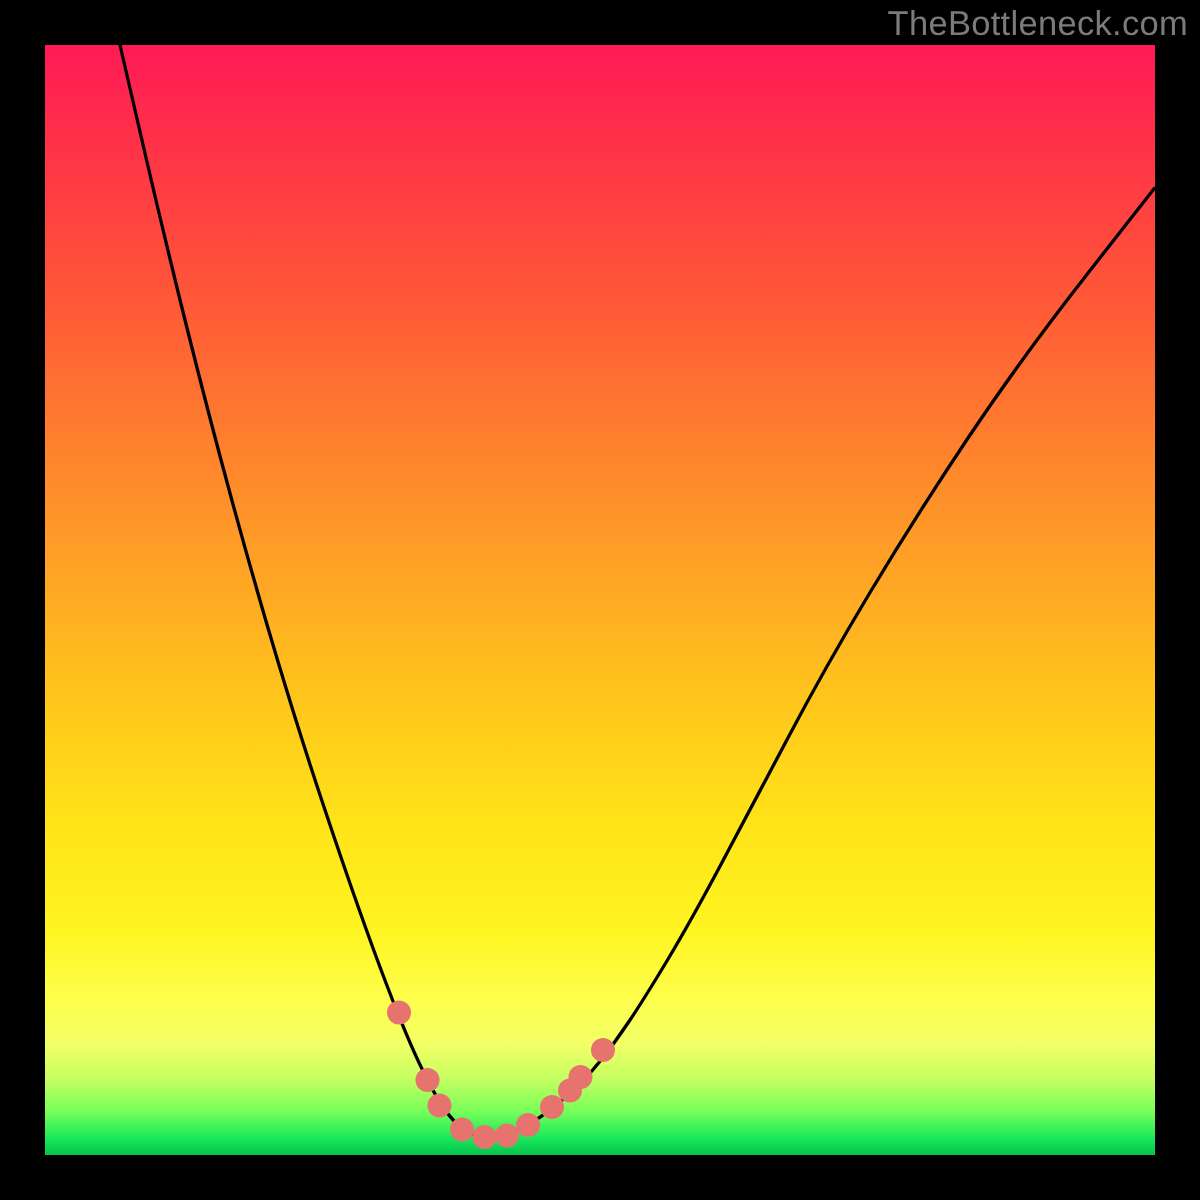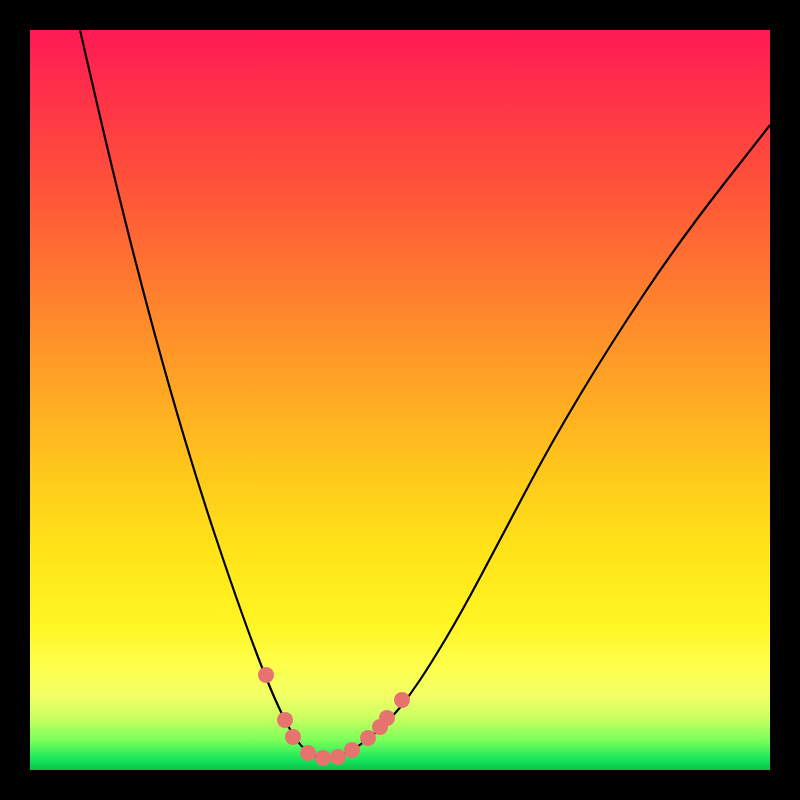--- a/index.html
+++ b/index.html
@@ -59,20 +59,21 @@
     left: 0;
     width: 740px;
     height: 740px;
     overflow: visible;
   }
 </style>
 </head>
 <body>
 
 <div class="frame">
+  <div class="watermark">TheBottleneck.com</div>
 
   <div class="plot-area">
     <svg class="curve" viewBox="0 0 740 740">
       <path id="curve-path" fill="none" stroke="#000" stroke-width="2.2" d="M 50 0 Q 50 0 65 65 Q 80 130 95 190 Q 110 250 125 305 Q 140 360 155 410 Q 170 460 185 505 Q 200 550 212.5 585 Q 225 620 235 645 Q 245 670 252.5 685 Q 260 700 265 707.5 Q 270 715 275 719.5 Q 280 724 285 726 Q 290 728 295 728 Q 300 728 307.5 726 Q 315 724 325 718 Q 335 712 347.5 701 Q 360 690 370 677.5 Q 380 665 390 650 Q 400 635 415 610 Q 430 585 450 547.5 Q 470 510 495 462.5 Q 520 415 550 365 Q 580 315 615 262.5 Q 650 210 695 152.5 T 740 95"></path>
       <g id="marker-group">
           <circle cx="236" cy="645" r="8" fill="#e6736e"></circle>
           <circle cx="255" cy="690" r="8" fill="#e6736e"></circle>
           <circle cx="263" cy="707" r="8" fill="#e6736e"></circle>
           <circle cx="278" cy="723" r="8" fill="#e6736e"></circle>
           <circle cx="293" cy="728" r="8" fill="#e6736e"></circle>

